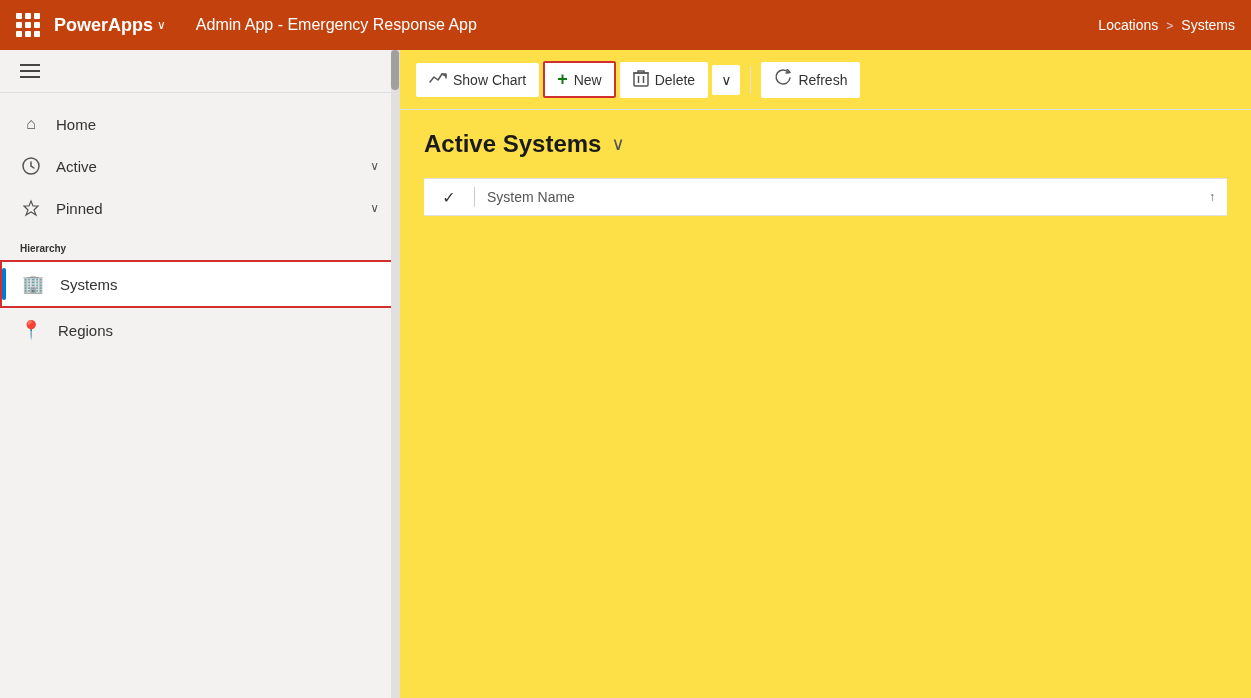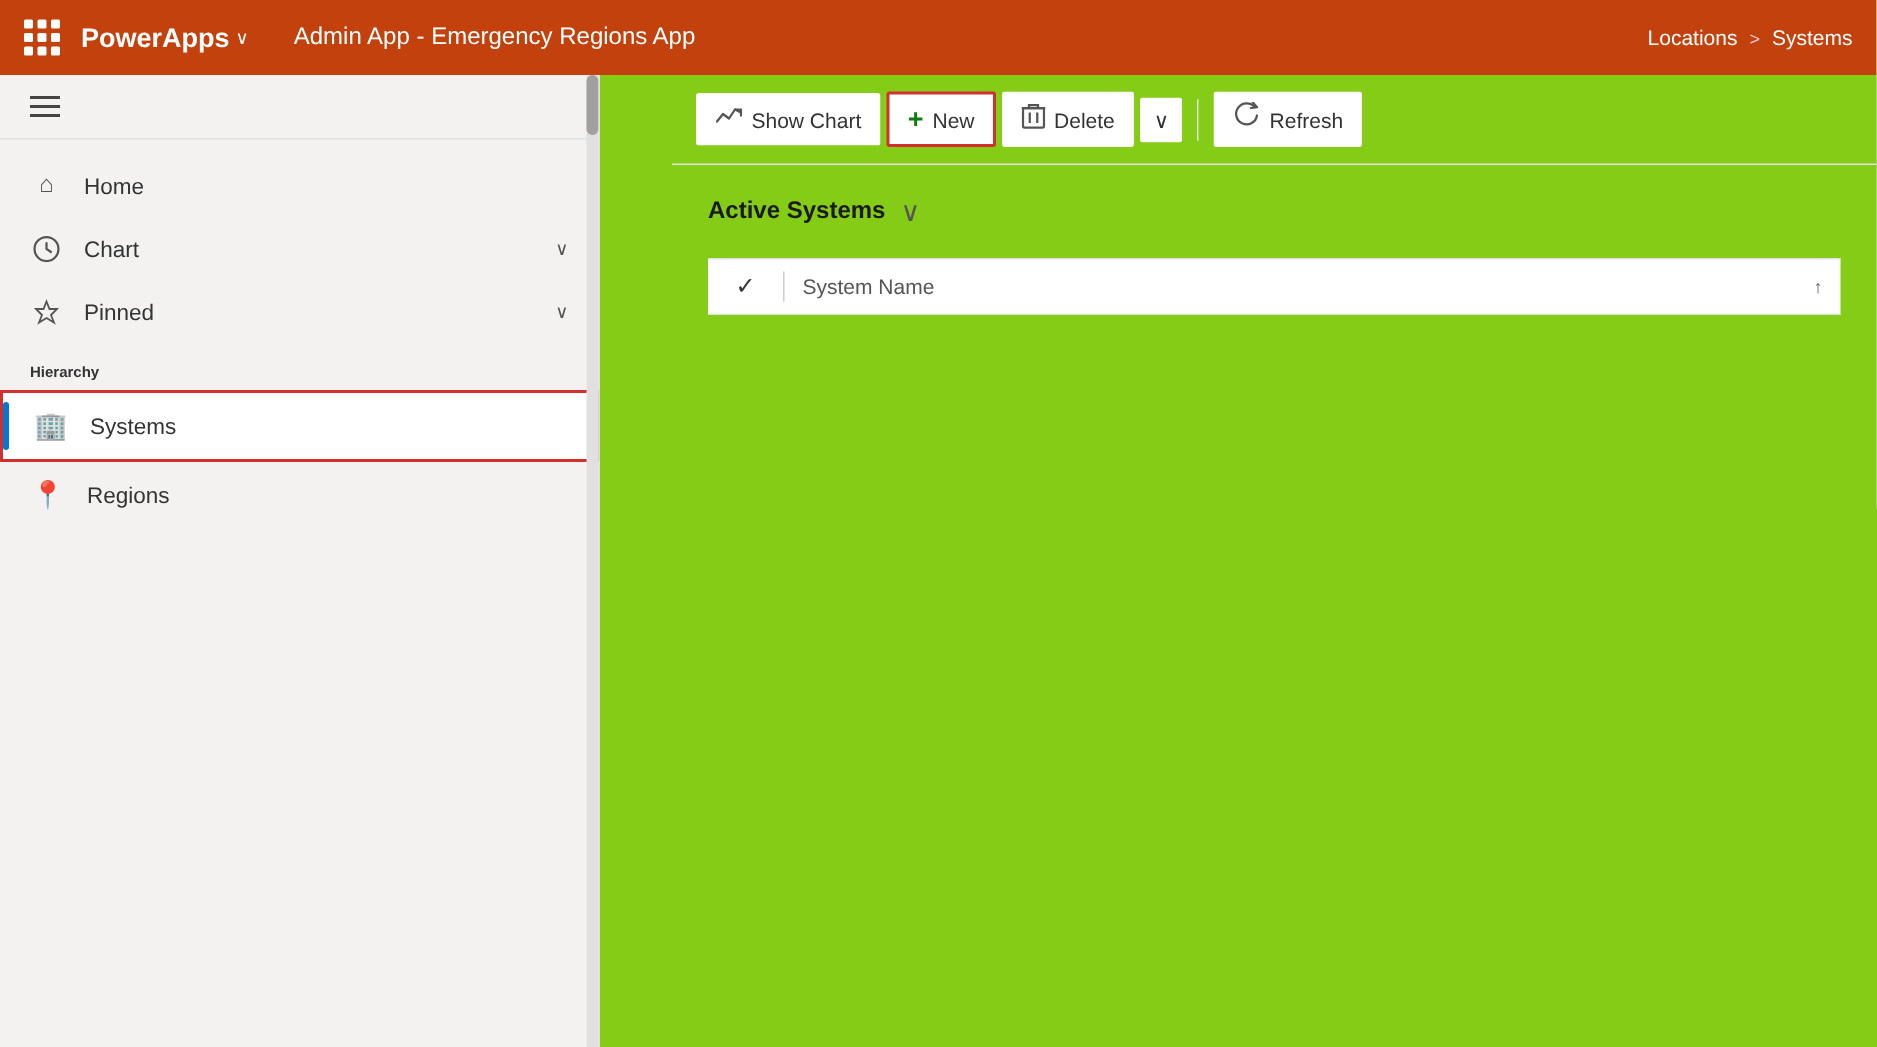--- a/index.html
+++ b/index.html
@@ -163,24 +163,23 @@
       height: 24px;
       display: flex;
       align-items: center;
       justify-content: center;
       font-size: 18px;
     }
 
     
     .content-area {
       flex: 1;
-      background: #84cc16;
+      background: #fde047;
       display: flex;
       flex-direction: column;
-      padding-left: 48px;
     }
     .toolbar {
       display: flex;
       align-items: center;
       padding: 0 16px;
       height: 60px;
       border-bottom: 1px solid #e0e0e0;
       gap: 4px;
     }
     .toolbar-btn {
@@ -218,21 +217,21 @@
     }
 
     .content-body { padding: 20px 24px; }
     .view-title {
       display: flex;
       align-items: center;
       gap: 10px;
       margin-bottom: 20px;
     }
     .view-title-text {
-      font-size: 16px;
+      font-size: 24px;
       font-weight: 700;
       color: #1a1a1a;
     }
     .view-title-chevron { font-size: 18px; color: #555; cursor: pointer; }
 
     .table-header {
       display: flex;
       align-items: center;
       border-top: 1px solid #e0e0e0;
       border-bottom: 1px solid #e0e0e0;
@@ -281,21 +280,21 @@
       <span></span>
     <span></span>
       <span></span>
       <span></span>
     <span></span>
       <span></span>
       <span></span>
   </div>
   <span class="top-bar-app-name">PowerApps</span>
   <span class="top-bar-chevron">∨</span>
-  <span class="top-bar-title">Admin App - Emergency Regions App</span>
+  <span class="top-bar-title">Admin App - Emergency Response App</span>
   <div class="top-bar-breadcrumb">
     <span>Locations</span>
     <span class="breadcrumb-sep">&gt;</span>
     <span>Systems</span>
   </div>
 </div>
 
 <div class="main-layout">
 
   <div class="sidebar">
@@ -316,21 +315,21 @@
         <span class="nav-label">Home</span>
       </div>
 
       <div class="sidebar-nav-item">
         <div class="nav-icon">
           <svg width="18" height="18" viewBox="0 0 18 18" fill="none">
             <circle cx="9" cy="9" r="8" stroke="#555" stroke-width="1.5" fill="none"></circle>
             <polyline points="9,5 9,9 12,11" stroke="#555" stroke-width="1.5" stroke-linecap="round"></polyline>
           </svg>
         </div>
-        <span class="nav-label">Chart</span>
+        <span class="nav-label">Active</span>
         <span class="nav-chevron">∨</span>
       </div>
 
       <div class="sidebar-nav-item">
         <div class="nav-icon">
           <svg width="18" height="18" viewBox="0 0 18 18" fill="none">
             <path d="M9 2 L11 7 L16 7 L12 11 L14 16 L9 13 L4 16 L6 11 L2 7 L7 7 Z" stroke="#555" stroke-width="1.2" fill="none"></path>
           </svg>
         </div>
         <span class="nav-label">Pinned</span>

